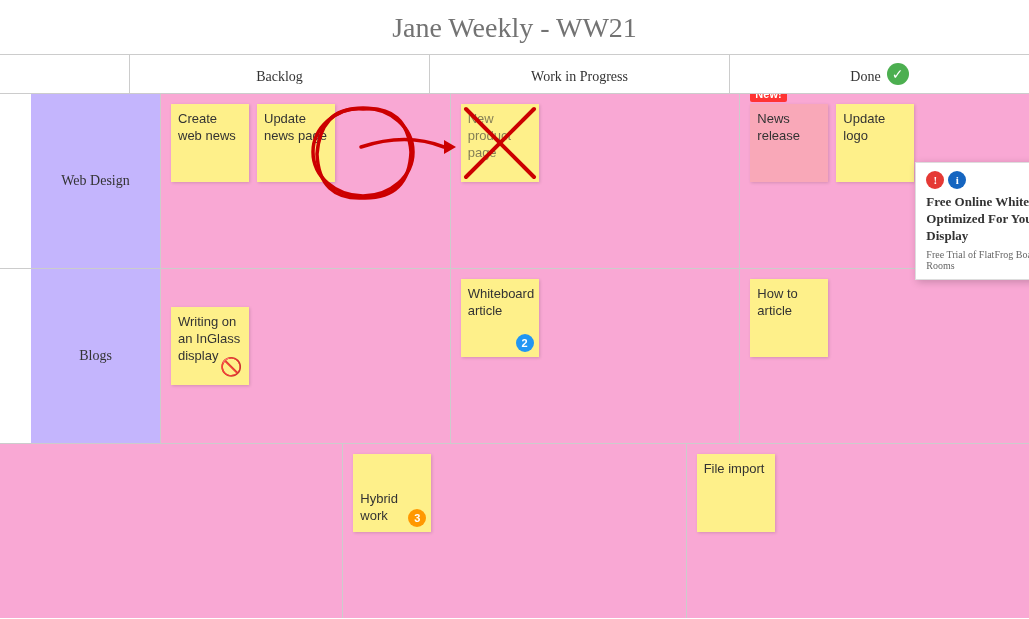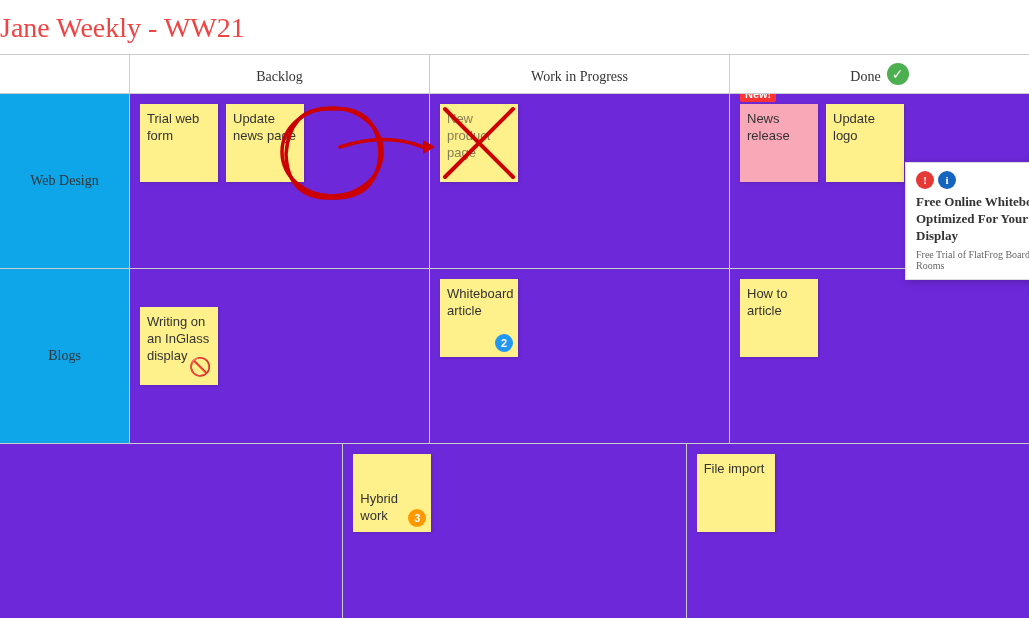--- a/index.html
+++ b/index.html
@@ -6,24 +6,25 @@
     body {
       font-family: 'Georgia', serif;
       background: #fff;
       width: 1029px;
       height: 619px;
       overflow: hidden;
       position: relative;
     }
 
     .page-title {
+      text-align: center;
       font-size: 28px;
       font-weight: 400;
       padding: 12px 0 10px;
-      color: #ef4444;
+      color: #737373;
     }
 
     .kanban-container {
       width: 100%;
       height: calc(100% - 55px);
       display: flex;
       flex-direction: column;
     }
 
     .kanban-header {
@@ -79,29 +80,30 @@
 
     .row-label {
       width: 130px;
       min-width: 130px;
       display: flex;
       align-items: center;
       justify-content: center;
       font-size: 14px;
       color: #333;
       border-right: 1px solid #ccc;
-      background: #0ea5e9;
+      background: #c4b5fd;
+      margin-left: 31px;
     }
 
     .kanban-cell {
       flex: 1;
       border-right: 1px solid #ccc;
       padding: 10px;
       position: relative;
-      background: #6d28d9;
+      background: #f9a8d4;
       display: flex;
       flex-wrap: wrap;
       align-content: flex-start;
       gap: 8px;
     }
 
     .sticky-note {
       background: #fef08a;
       width: 78px;
       height: 78px;
@@ -260,21 +262,21 @@
 
   <div class="kanban-body">
 
     <div class="kanban-row">
       <div class="row-label">
         <span>Web Design</span>
       </div>
 
       <div class="kanban-cell web-design-cell-backlog">
         <div class="sticky-note">
-          <span>Trial web form</span>
+          <span>Create web news</span>
         </div>
         <div class="sticky-note">
           <span>Update news page</span>
         </div>
 
         <svg class="circle-annotation" viewBox="0 0 108 100" xmlns="http://www.w3.org/2000/svg">
           <ellipse cx="54" cy="50" rx="50" ry="44" fill="none" stroke="#cc0000" stroke-width="3.5" stroke-dasharray="none" style="transform-origin:center; filter: none;" d="M 10 50 Q 15 5 54 8 Q 95 5 100 50 Q 98 95 54 94 Q 12 95 10 50"></ellipse>
           <path d="M 8 52 Q 12 4 54 7 Q 98 3 102 50 Q 100 97 54 96 Q 10 98 8 52" fill="none" stroke="#cc0000" stroke-width="3.5" stroke-linecap="round"></path>
         </svg>
       </div>

